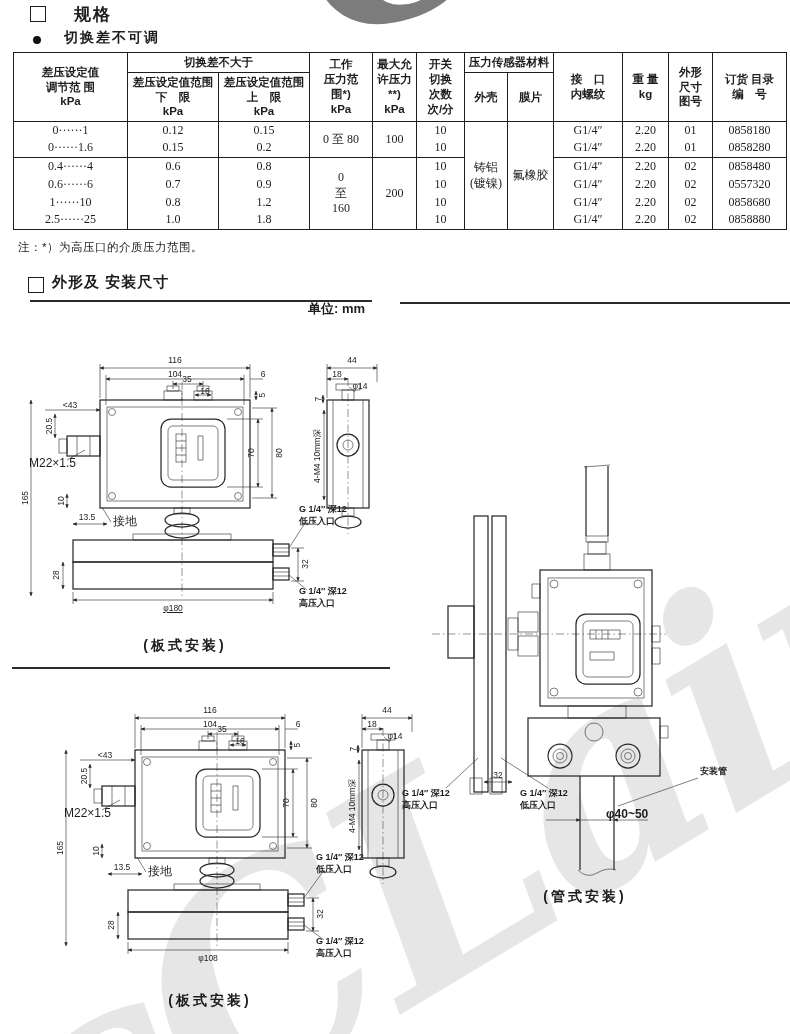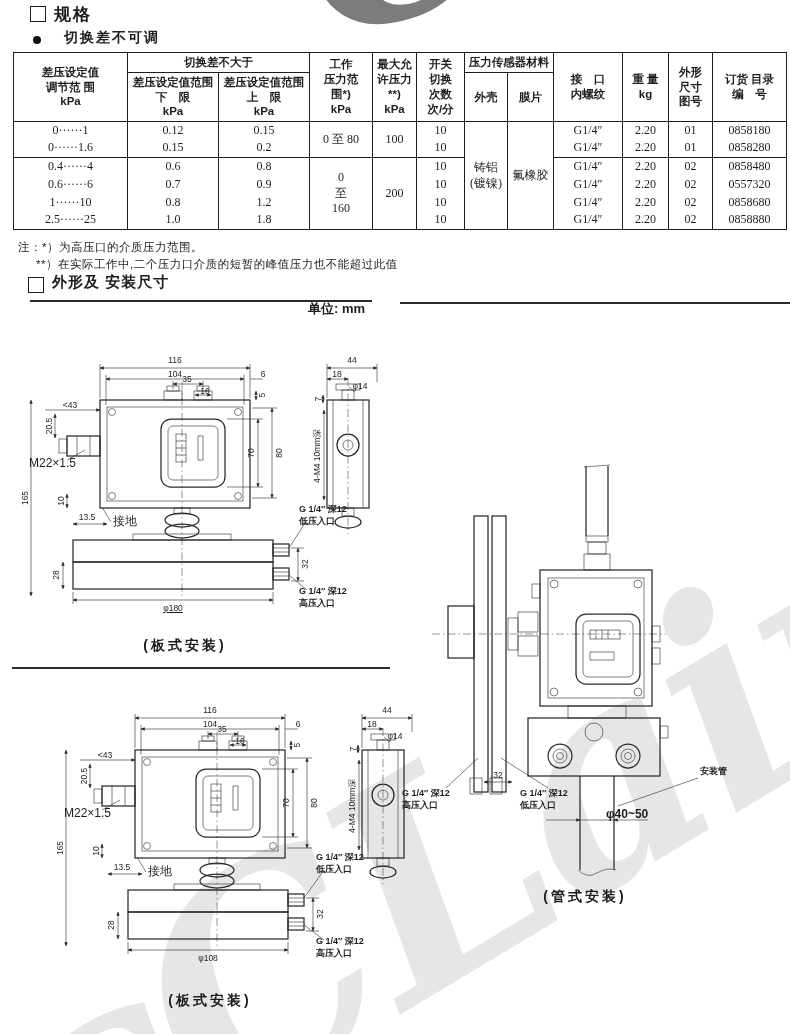--- a/index.html
+++ b/index.html
@@ -11,21 +11,21 @@
   .wm-main{position:absolute;left:-70px;top:980px;font-size:290px;font-weight:bold;font-style:italic;
            font-family:"DejaVu Serif",serif;color:#1a1a1a;opacity:.10;letter-spacing:-8px;
            transform:rotate(-31deg);transform-origin:0 0;z-index:0;}
   .wm-frag{position:absolute;left:258px;top:-172px;font-size:240px;font-weight:bold;font-style:italic;
            font-family:"DejaVu Serif",serif;color:#4a4a4a;opacity:.72;letter-spacing:-6px;
            transform:rotate(-18deg);transform-origin:0 0;z-index:0;}
   .content{position:absolute;left:0;top:0;width:790px;height:1034px;z-index:1;}
   
   .secbox{width:14px;height:14px;border:1.6px solid #1d1d1d;background:transparent;}
   .bullet{width:8px;height:8px;border-radius:50%;background:#111;}
-  .h1{font-size:17px;font-weight:bold;letter-spacing:2px;}
+  .h1{font-size:17px;font-weight:bold;letter-spacing:2px;margin-left:20px;}
   .h2{font-size:14px;font-weight:bold;letter-spacing:2px;}
   .note{font-size:11.5px;letter-spacing:.5px;}
   .unit{font-size:13px;font-weight:bold;margin-top:24px;}
   .rule{background:#2a2a2a;height:2px;}
   
   table.spec{border-collapse:collapse;table-layout:fixed;width:773px;border:1.6px solid #1d1d1d;}
   table.spec th,table.spec td{border:1px solid #1d1d1d;font-size:11.5px;text-align:center;
       padding:0 1px;line-height:1.3;vertical-align:middle;overflow:hidden;}
   table.spec th{font-weight:bold;}
   table.spec tbody td{border-top:none;border-bottom:none;font-size:12px;font-family:"Liberation Serif","DejaVu Serif",serif;}
@@ -183,21 +183,20 @@
           <td>G1/4″</td>
           <td>2.20</td>
           <td>02</td>
           <td>0858880</td>
         </tr>
       </tbody>
     </table>
   </div>
 
   <div class="abs note" style="left:18px;top:240px;">注：*）为高压口的介质压力范围。</div>
-  <div class="abs note" style="left:36px;top:257px;">**）在实际工作中,二个压力口介质的短暂的峰值压力也不能超过此值</div>
 
   <div class="abs secbox" style="left:28px;top:277px;"></div>
   <div class="abs" style="left:52px;top:273px;font-size:15px;font-weight:bold;letter-spacing:1px;">外形及 安装尺寸</div>
   <div class="abs unit" style="left:308px;top:276px;">单位: mm</div>
   <div class="abs rule" style="left:30px;top:300px;width:342px;"></div>
   <div class="abs rule" style="left:400px;top:302px;width:390px;"></div>
   <div class="abs rule" style="left:12px;top:667px;width:378px;"></div>
 
   <div class="dwg" style="left:15px;top:348px;width:375px;height:320px;">
     <svg width="375" height="320" viewBox="0 0 375 320">

